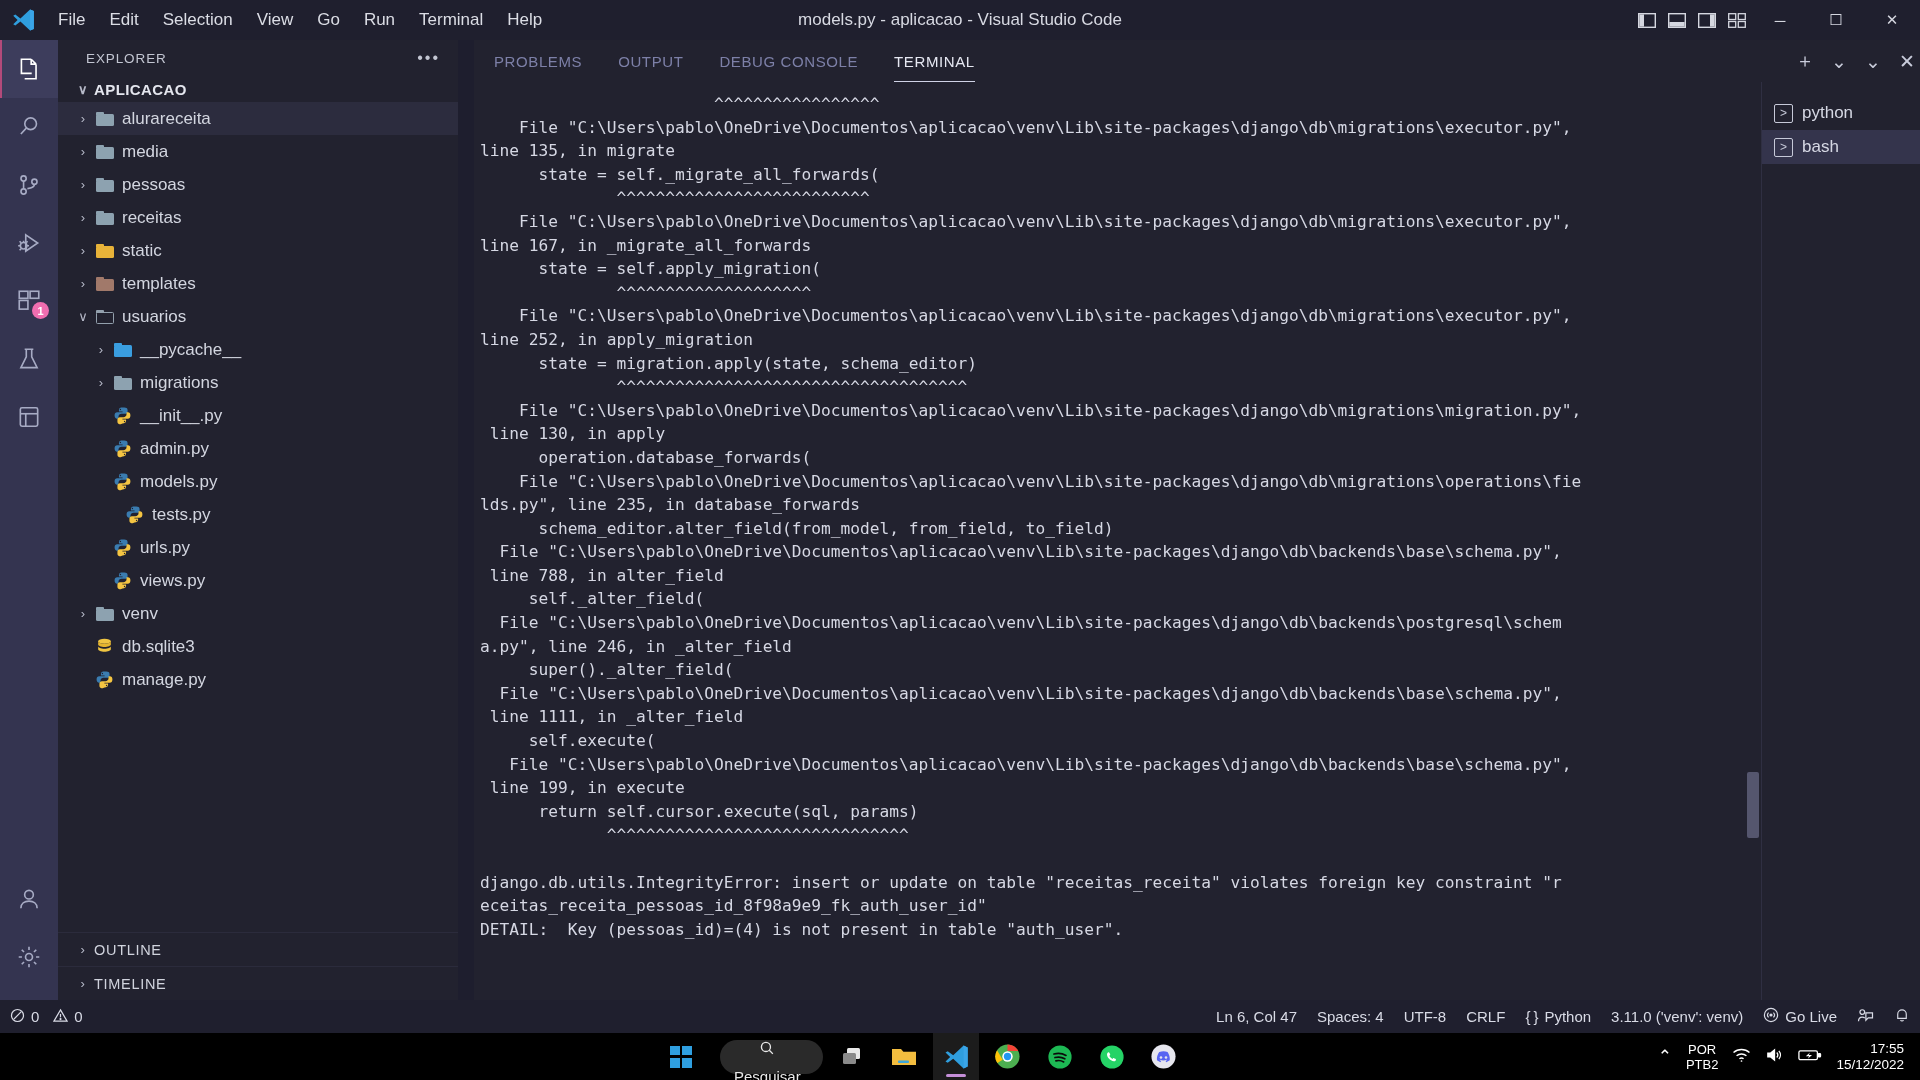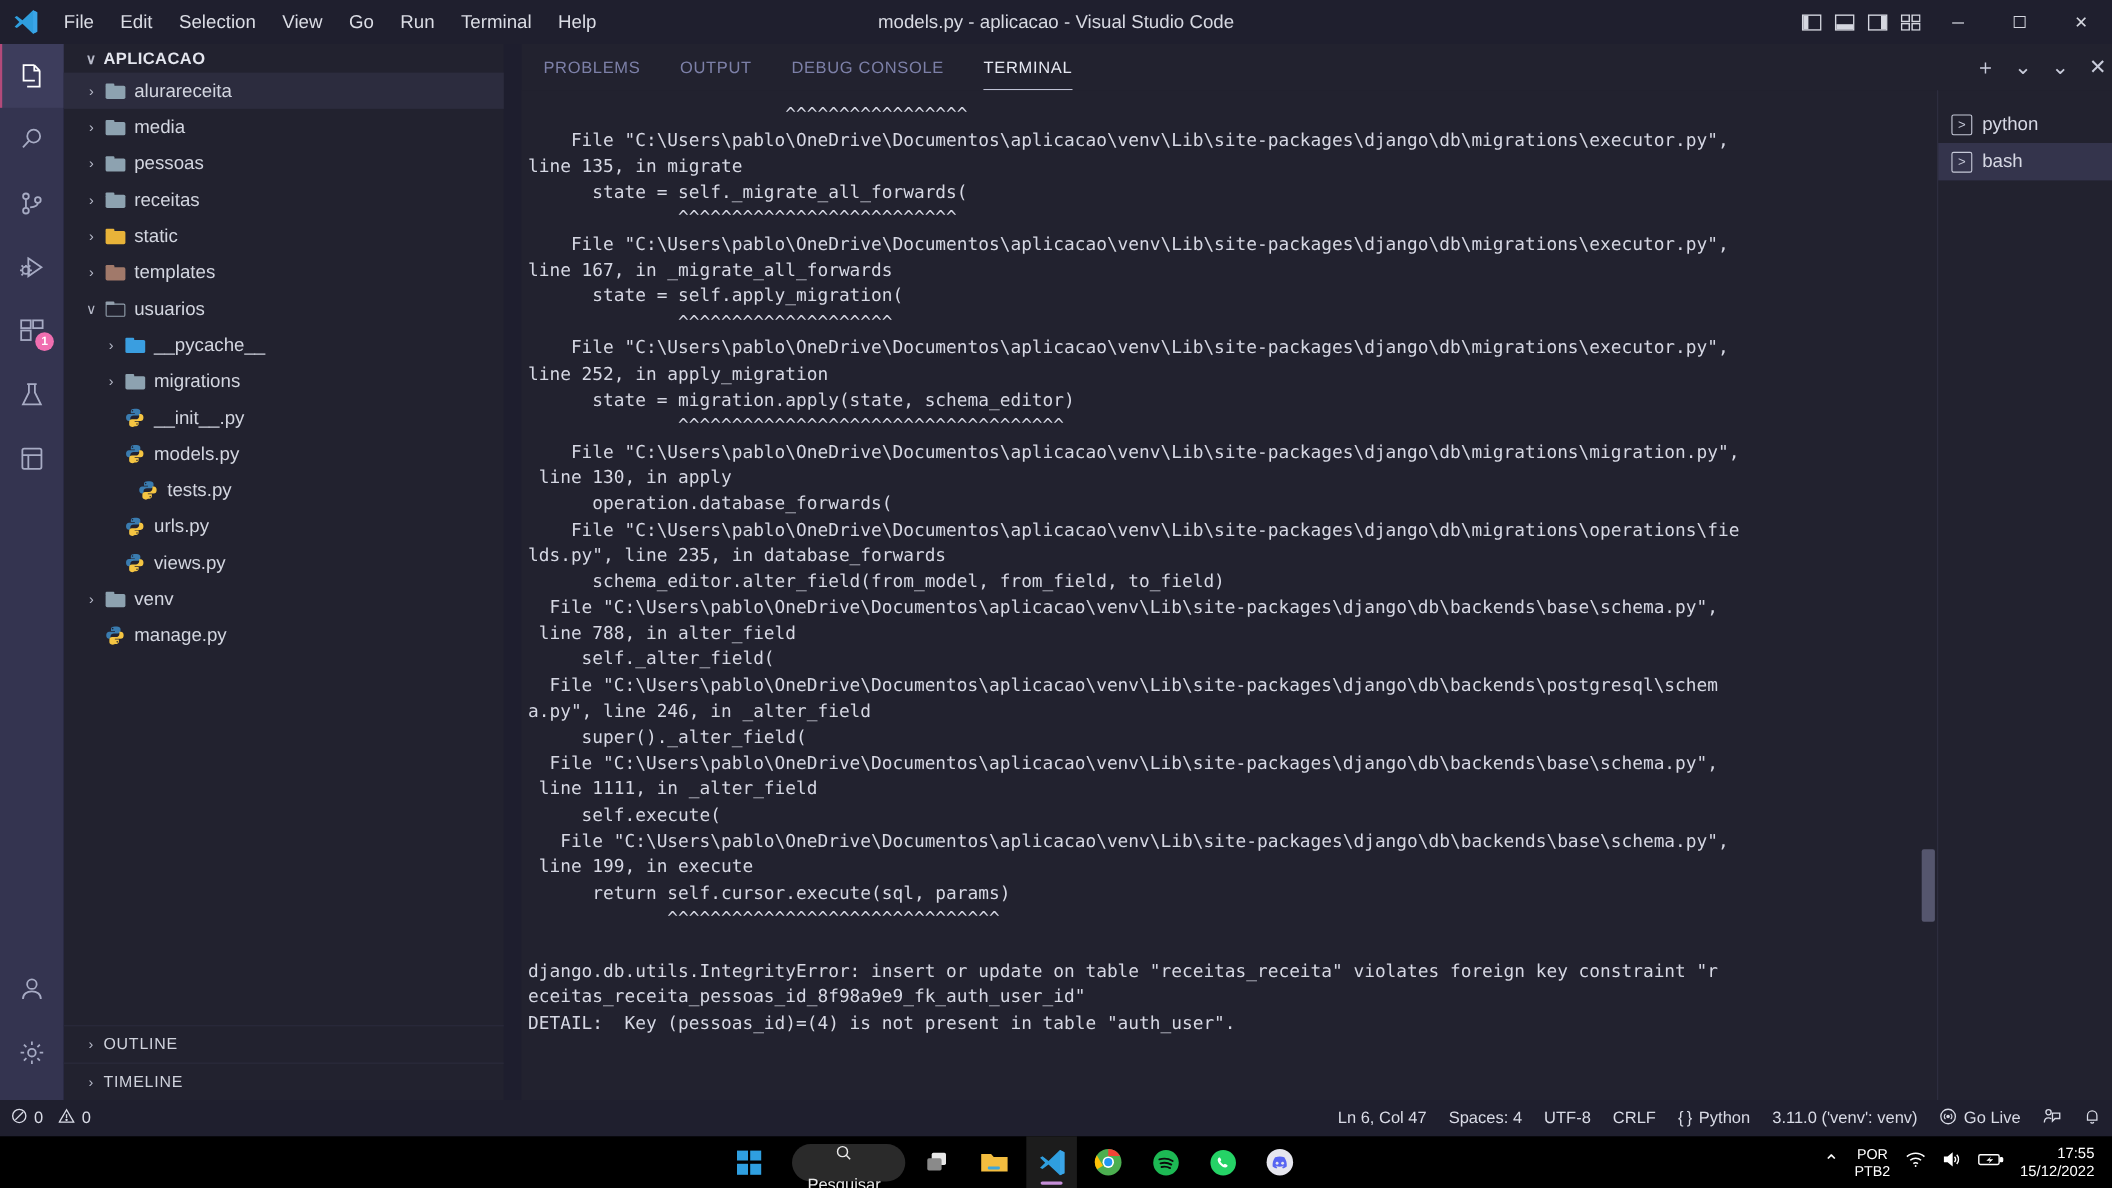--- a/index.html
+++ b/index.html
@@ -274,20 +274,24 @@
     <div class="act-icon">
       <svg width="26" height="26" viewBox="0 0 24 24" fill="none" stroke="currentColor" stroke-width="1.5">
         <circle cx="12" cy="12" r="3.2"></circle>
         <path d="M12 2.5v3M12 18.5v3M21.5 12h-3M5.5 12h-3M18.7 5.3l-2.1 2.1M7.4 16.6l-2.1 2.1M18.7 18.7l-2.1-2.1M7.4 7.4 5.3 5.3"></path>
       </svg>
     </div>
   </div>
 </div>
 
 <div id="sidebar">
+  <div id="explorer-header">
+    <span>EXPLORER</span>
+    <span id="explorer-more">•••</span>
+  </div>
 
   <div id="root-row">
     <span class="twisty">∨</span>
     <span>APLICACAO</span>
   </div>
 
   <div id="tree-container">
       <div class="tree-row sel" style="padding-left: 14px;">
         <span class="twisty">›</span>
         <span class="ficon">
@@ -389,61 +393,82 @@
         <span class="fname">__init__.py</span>
       </div>
       <div class="tree-row" style="padding-left: 32px;">
         <span class="twisty none"></span>
         <span class="ficon">
           <svg width="19" height="19" viewBox="0 0 24 24">
             <path d="M11.9 2c-2.6 0-4.4.8-4.4 2.9v2.2h4.6v.8H5.4C3.3 7.9 2 9.4 2 12c0 2.6 1.2 4 3.3 4h1.6v-2.5c0-2.2 1.8-3.6 3.9-3.6h4.5c1.8 0 3.1-1.3 3.1-3V4.9C18.4 3.1 16.6 2 14.3 2zm-2.5 1.5c.5 0 .9.4.9.9s-.4.9-.9.9-.9-.4-.9-.9.4-.9.9-.9z" fill="#3a7cb0"></path>
             <path d="M12.1 22c2.6 0 4.4-.8 4.4-2.9v-2.2h-4.6v-.8h6.7c2.1 0 3.4-1.5 3.4-4.1 0-2.6-1.2-4-3.3-4h-1.6v2.5c0 2.2-1.8 3.6-3.9 3.6H8.7c-1.8 0-3.1 1.3-3.1 3v3c0 1.8 1.8 2.9 4.1 2.9zm2.5-1.5c-.5 0-.9-.4-.9-.9s.4-.9.9-.9.9.4.9.9-.4.9-.9.9z" fill="#f5c542"></path>
           </svg>
         </span>
-        <span class="fname">models.py</span>
-      </div>
-      <div class="tree-row" style="padding-left: 44px;">
+        <span class="fname">admin.py</span>
+      </div>
+      <div class="tree-row" style="padding-left: 32px;">
         <span class="twisty none"></span>
         <span class="ficon">
           <svg width="19" height="19" viewBox="0 0 24 24">
             <path d="M11.9 2c-2.6 0-4.4.8-4.4 2.9v2.2h4.6v.8H5.4C3.3 7.9 2 9.4 2 12c0 2.6 1.2 4 3.3 4h1.6v-2.5c0-2.2 1.8-3.6 3.9-3.6h4.5c1.8 0 3.1-1.3 3.1-3V4.9C18.4 3.1 16.6 2 14.3 2zm-2.5 1.5c.5 0 .9.4.9.9s-.4.9-.9.9-.9-.4-.9-.9.4-.9.9-.9z" fill="#3a7cb0"></path>
             <path d="M12.1 22c2.6 0 4.4-.8 4.4-2.9v-2.2h-4.6v-.8h6.7c2.1 0 3.4-1.5 3.4-4.1 0-2.6-1.2-4-3.3-4h-1.6v2.5c0 2.2-1.8 3.6-3.9 3.6H8.7c-1.8 0-3.1 1.3-3.1 3v3c0 1.8 1.8 2.9 4.1 2.9zm2.5-1.5c-.5 0-.9-.4-.9-.9s.4-.9.9-.9.9.4.9.9-.4.9-.9.9z" fill="#f5c542"></path>
           </svg>
         </span>
-        <span class="fname">tests.py</span>
-      </div>
-      <div class="tree-row" style="padding-left: 32px;">
+        <span class="fname">models.py</span>
+      </div>
+      <div class="tree-row" style="padding-left: 44px;">
         <span class="twisty none"></span>
         <span class="ficon">
           <svg width="19" height="19" viewBox="0 0 24 24">
             <path d="M11.9 2c-2.6 0-4.4.8-4.4 2.9v2.2h4.6v.8H5.4C3.3 7.9 2 9.4 2 12c0 2.6 1.2 4 3.3 4h1.6v-2.5c0-2.2 1.8-3.6 3.9-3.6h4.5c1.8 0 3.1-1.3 3.1-3V4.9C18.4 3.1 16.6 2 14.3 2zm-2.5 1.5c.5 0 .9.4.9.9s-.4.9-.9.9-.9-.4-.9-.9.4-.9.9-.9z" fill="#3a7cb0"></path>
             <path d="M12.1 22c2.6 0 4.4-.8 4.4-2.9v-2.2h-4.6v-.8h6.7c2.1 0 3.4-1.5 3.4-4.1 0-2.6-1.2-4-3.3-4h-1.6v2.5c0 2.2-1.8 3.6-3.9 3.6H8.7c-1.8 0-3.1 1.3-3.1 3v3c0 1.8 1.8 2.9 4.1 2.9zm2.5-1.5c-.5 0-.9-.4-.9-.9s.4-.9.9-.9.9.4.9.9-.4.9-.9.9z" fill="#f5c542"></path>
           </svg>
         </span>
-        <span class="fname">urls.py</span>
+        <span class="fname">tests.py</span>
       </div>
       <div class="tree-row" style="padding-left: 32px;">
         <span class="twisty none"></span>
         <span class="ficon">
           <svg width="19" height="19" viewBox="0 0 24 24">
             <path d="M11.9 2c-2.6 0-4.4.8-4.4 2.9v2.2h4.6v.8H5.4C3.3 7.9 2 9.4 2 12c0 2.6 1.2 4 3.3 4h1.6v-2.5c0-2.2 1.8-3.6 3.9-3.6h4.5c1.8 0 3.1-1.3 3.1-3V4.9C18.4 3.1 16.6 2 14.3 2zm-2.5 1.5c.5 0 .9.4.9.9s-.4.9-.9.9-.9-.4-.9-.9.4-.9.9-.9z" fill="#3a7cb0"></path>
             <path d="M12.1 22c2.6 0 4.4-.8 4.4-2.9v-2.2h-4.6v-.8h6.7c2.1 0 3.4-1.5 3.4-4.1 0-2.6-1.2-4-3.3-4h-1.6v2.5c0 2.2-1.8 3.6-3.9 3.6H8.7c-1.8 0-3.1 1.3-3.1 3v3c0 1.8 1.8 2.9 4.1 2.9zm2.5-1.5c-.5 0-.9-.4-.9-.9s.4-.9.9-.9.9.4.9.9-.4.9-.9.9z" fill="#f5c542"></path>
           </svg>
         </span>
+        <span class="fname">urls.py</span>
+      </div>
+      <div class="tree-row" style="padding-left: 32px;">
+        <span class="twisty none"></span>
+        <span class="ficon">
+          <svg width="19" height="19" viewBox="0 0 24 24">
+            <path d="M11.9 2c-2.6 0-4.4.8-4.4 2.9v2.2h4.6v.8H5.4C3.3 7.9 2 9.4 2 12c0 2.6 1.2 4 3.3 4h1.6v-2.5c0-2.2 1.8-3.6 3.9-3.6h4.5c1.8 0 3.1-1.3 3.1-3V4.9C18.4 3.1 16.6 2 14.3 2zm-2.5 1.5c.5 0 .9.4.9.9s-.4.9-.9.9-.9-.4-.9-.9.4-.9.9-.9z" fill="#3a7cb0"></path>
+            <path d="M12.1 22c2.6 0 4.4-.8 4.4-2.9v-2.2h-4.6v-.8h6.7c2.1 0 3.4-1.5 3.4-4.1 0-2.6-1.2-4-3.3-4h-1.6v2.5c0 2.2-1.8 3.6-3.9 3.6H8.7c-1.8 0-3.1 1.3-3.1 3v3c0 1.8 1.8 2.9 4.1 2.9zm2.5-1.5c-.5 0-.9-.4-.9-.9s.4-.9.9-.9.9.4.9.9-.4.9-.9.9z" fill="#f5c542"></path>
+          </svg>
+        </span>
         <span class="fname">views.py</span>
       </div>
       <div class="tree-row" style="padding-left: 14px;">
         <span class="twisty">›</span>
         <span class="ficon">
           <span class="folder">
             <span class="tab" style="background:#8da2b0"></span>
             <span class="body" style="background:#8da2b0"></span>
           </span>
         </span>
         <span class="fname">venv</span>
+      </div>
+      <div class="tree-row" style="padding-left: 14px;">
+        <span class="twisty none"></span>
+        <span class="ficon">
+          <svg width="19" height="19" viewBox="0 0 24 24">
+            <ellipse cx="12" cy="5.4" rx="8" ry="3.1" fill="#f0c542"></ellipse>
+            <path d="M4 5.4v4c0 1.7 3.6 3.1 8 3.1s8-1.4 8-3.1v-4c0 1.7-3.6 3.1-8 3.1S4 7.1 4 5.4z" fill="#e5b52f"></path>
+            <path d="M4 11.6v4c0 1.7 3.6 3.1 8 3.1s8-1.4 8-3.1v-4c0 1.7-3.6 3.1-8 3.1s-8-1.4-8-3.1z" fill="#f0c542"></path>
+          </svg>
+        </span>
+        <span class="fname">db.sqlite3</span>
       </div>
       <div class="tree-row" style="padding-left: 14px;">
         <span class="twisty none"></span>
         <span class="ficon">
           <svg width="19" height="19" viewBox="0 0 24 24">
             <path d="M11.9 2c-2.6 0-4.4.8-4.4 2.9v2.2h4.6v.8H5.4C3.3 7.9 2 9.4 2 12c0 2.6 1.2 4 3.3 4h1.6v-2.5c0-2.2 1.8-3.6 3.9-3.6h4.5c1.8 0 3.1-1.3 3.1-3V4.9C18.4 3.1 16.6 2 14.3 2zm-2.5 1.5c.5 0 .9.4.9.9s-.4.9-.9.9-.9-.4-.9-.9.4-.9.9-.9z" fill="#3a7cb0"></path>
             <path d="M12.1 22c2.6 0 4.4-.8 4.4-2.9v-2.2h-4.6v-.8h6.7c2.1 0 3.4-1.5 3.4-4.1 0-2.6-1.2-4-3.3-4h-1.6v2.5c0 2.2-1.8 3.6-3.9 3.6H8.7c-1.8 0-3.1 1.3-3.1 3v3c0 1.8 1.8 2.9 4.1 2.9zm2.5-1.5c-.5 0-.9-.4-.9-.9s.4-.9.9-.9.9.4.9.9-.4.9-.9.9z" fill="#f5c542"></path>
           </svg>
         </span>
         <span class="fname">manage.py</span>

